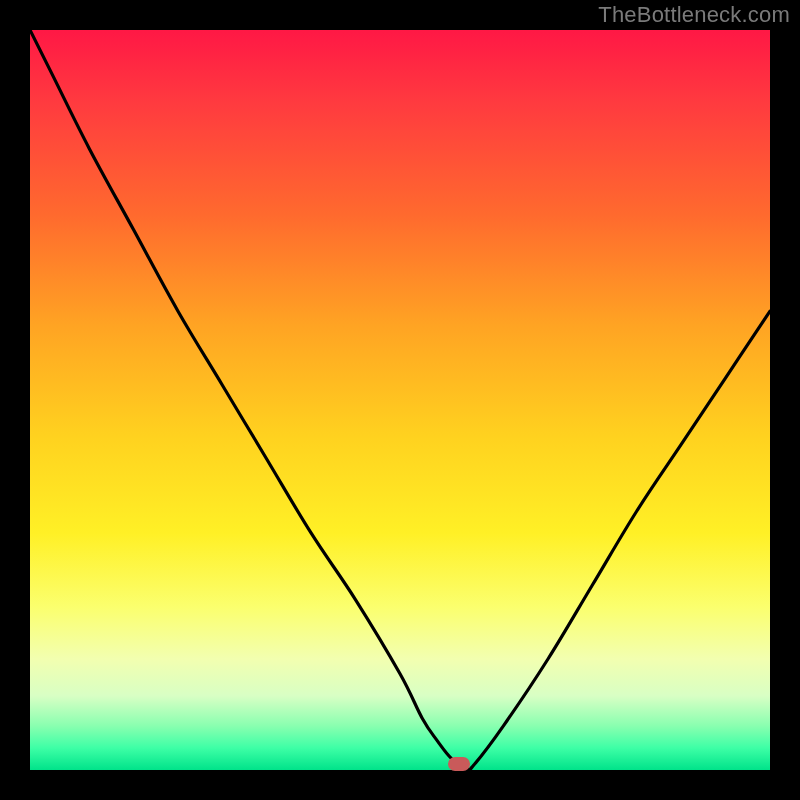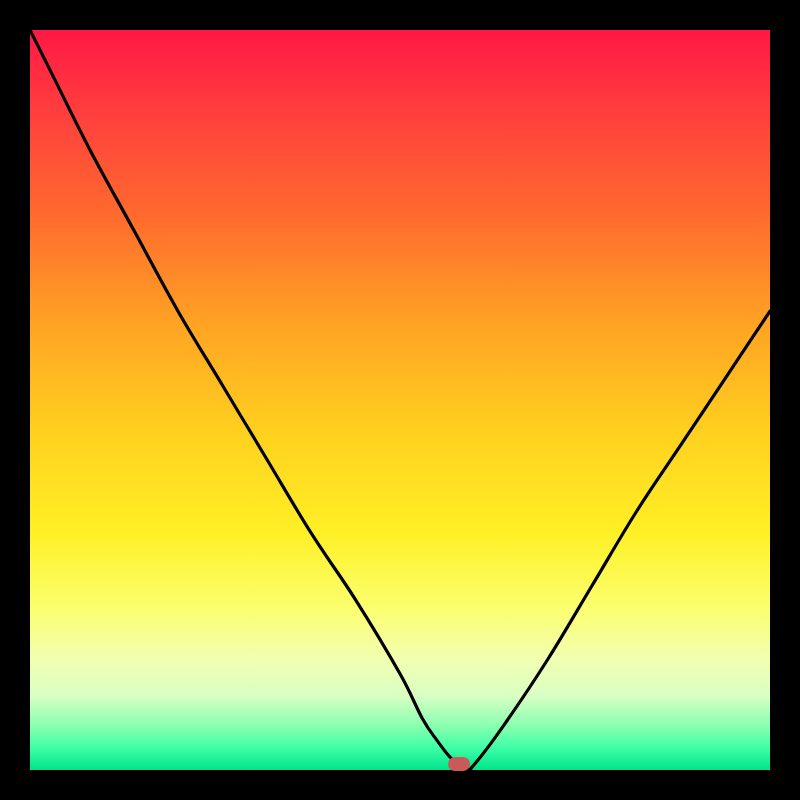--- a/index.html
+++ b/index.html
@@ -65,20 +65,21 @@
     border-radius: 7px;
     background: #c95a5a;
     transform: translate(-50%, -50%);
   }
 </style>
 </head>
 <body>
 
 <div class="frame">
 
+  <div class="watermark">TheBottleneck.com</div>
 
   <div class="plot">
 
     <svg class="curve" viewBox="0 0 740 740" preserveAspectRatio="none">
       <path id="curve-path" fill="none" stroke-width="3.2" stroke-linecap="round" stroke-linejoin="round" d="M 0.00 0.00 C 4.00 7.99, 11.54 23.09, 22.20 44.40 C 32.86 65.71, 44.55 90.43, 59.20 118.40 C 73.85 146.37, 87.62 170.50, 103.60 199.80 C 119.58 229.10, 132.02 253.23, 148.00 281.20 C 163.98 309.17, 176.42 328.56, 192.40 355.20 C 208.38 381.84, 220.82 402.56, 236.80 429.20 C 252.78 455.84, 265.22 477.89, 281.20 503.20 C 297.18 528.51, 309.62 544.49, 325.60 569.80 C 341.58 595.11, 358.01 622.49, 370.00 643.80 C 381.99 665.11, 385.54 676.21, 392.20 688.20 C 398.86 700.19, 401.67 703.07, 407.00 710.40 C 412.33 717.73, 416.47 723.84, 421.80 728.90 C 427.13 733.96, 432.60 737.45, 436.60 738.52 C 440.60 739.59, 437.34 742.55, 444.00 734.82 C 450.66 727.09, 460.28 714.65, 473.60 695.60 C 486.92 676.55, 502.02 654.31, 518.00 629.00 C 533.98 603.69, 546.42 581.64, 562.40 555.00 C 578.38 528.36, 590.82 506.31, 606.80 481.00 C 622.78 455.69, 635.22 438.38, 651.20 414.40 C 667.18 390.42, 679.62 371.78, 695.60 347.80 C 711.58 323.82, 732.01 293.19, 740.00 281.20" stroke="#000000"></path>
     </svg>
 
     <div class="marker" id="marker" style="left: 429.2px; top: 734px; background: rgb(201, 90, 90);"></div>
 
   </div>

